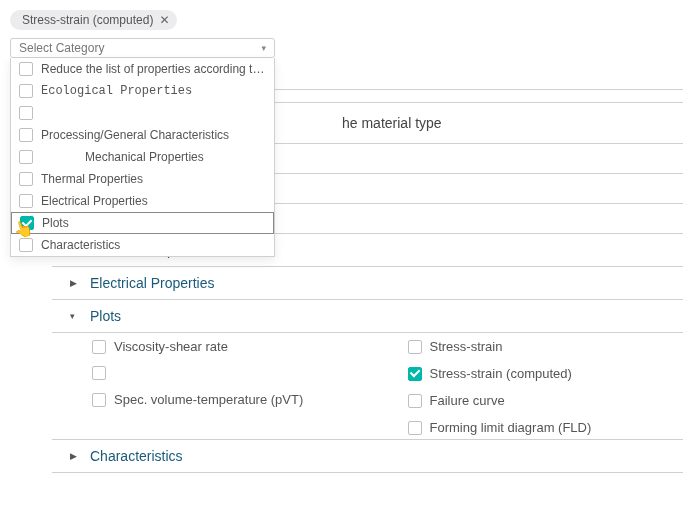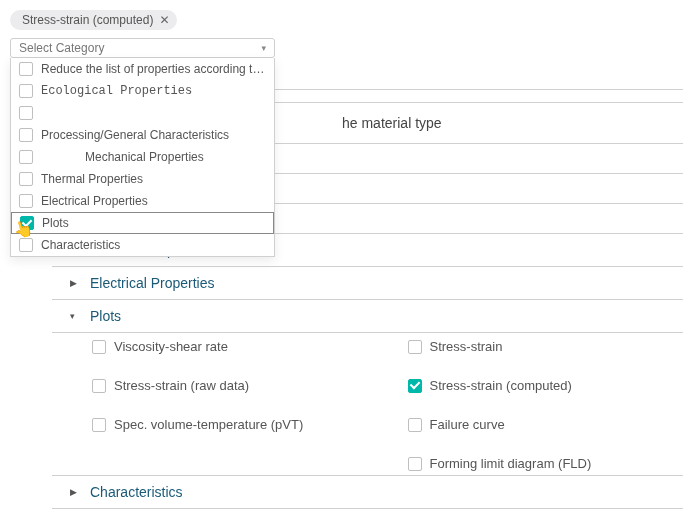--- a/index.html
+++ b/index.html
@@ -151,21 +151,21 @@
   .plots-body {
     display: flex;
     padding: 6px 0 4px 40px;
     gap: 40px;
     border-bottom: 1px solid #d0d0d0;
   }
   .col {
     flex: 1;
     display: flex;
     flex-direction: column;
-    gap: 24px;
+    gap: 12px;
   }
   .opt {
     display: flex;
     align-items: center;
     gap: 8px;
     font-size: 13px;
     color: #555;
     cursor: pointer;
   }
 </style>
@@ -244,21 +244,20 @@
     <span class="title">Plots</span>
   </div>
   <div class="plots-body">
     <div class="col" id="plots-left">
         <div class="opt">
           <span class="chk"></span>
           <span>Viscosity-shear rate</span>
         </div>
         <div class="opt">
           <span class="chk"></span>
-          <span>Stress-strain (raw data)</span>
         </div>
         <div class="opt">
           <span class="chk"></span>
           <span>Spec. volume-temperature (pVT)</span>
         </div>
       </div>
     <div class="col" id="plots-right">
         <div class="opt">
           <span class="chk"></span>
           <span>Stress-strain</span>

